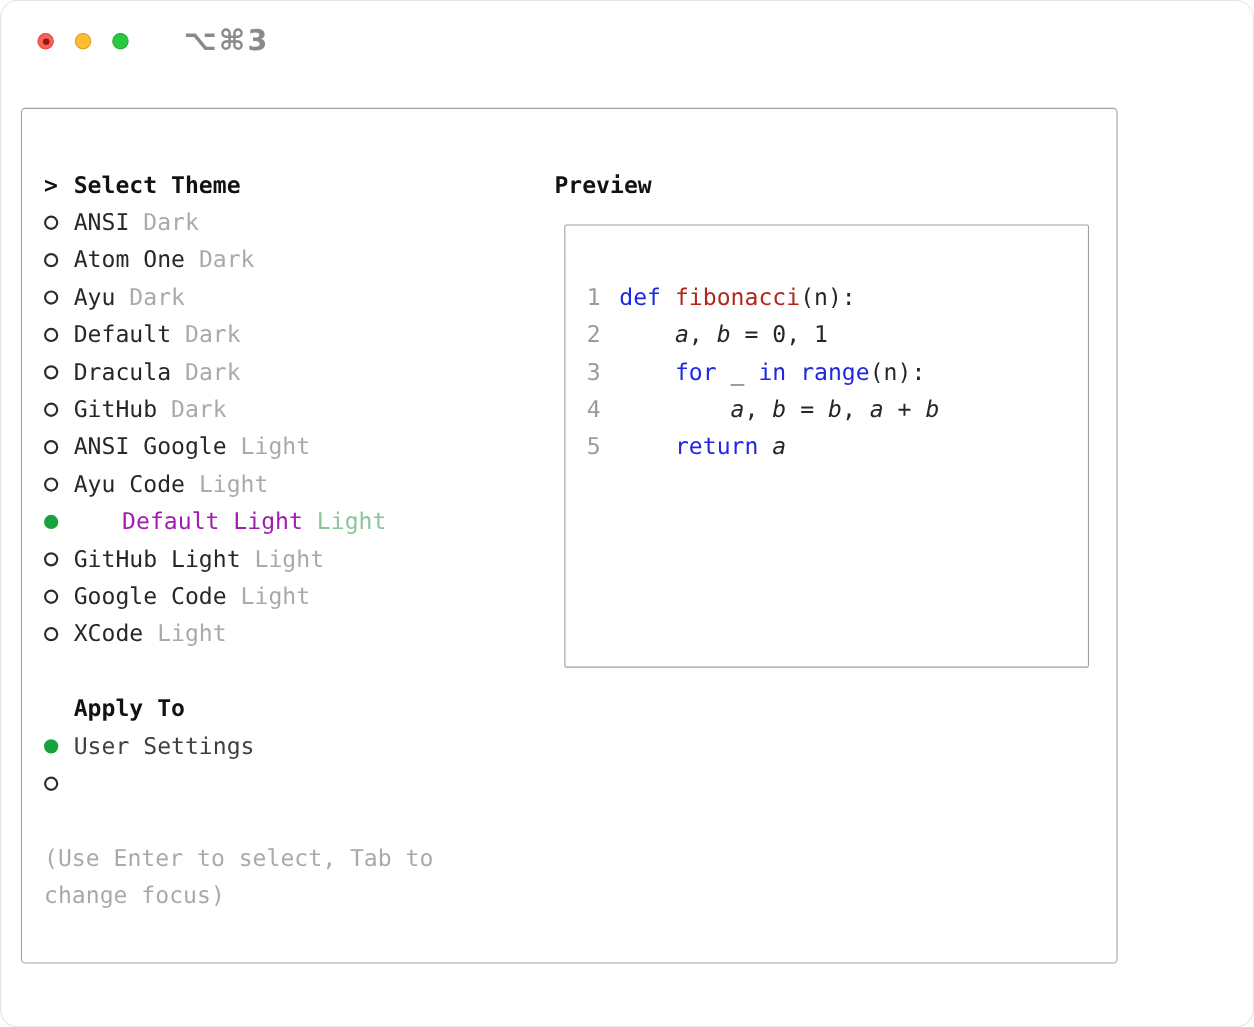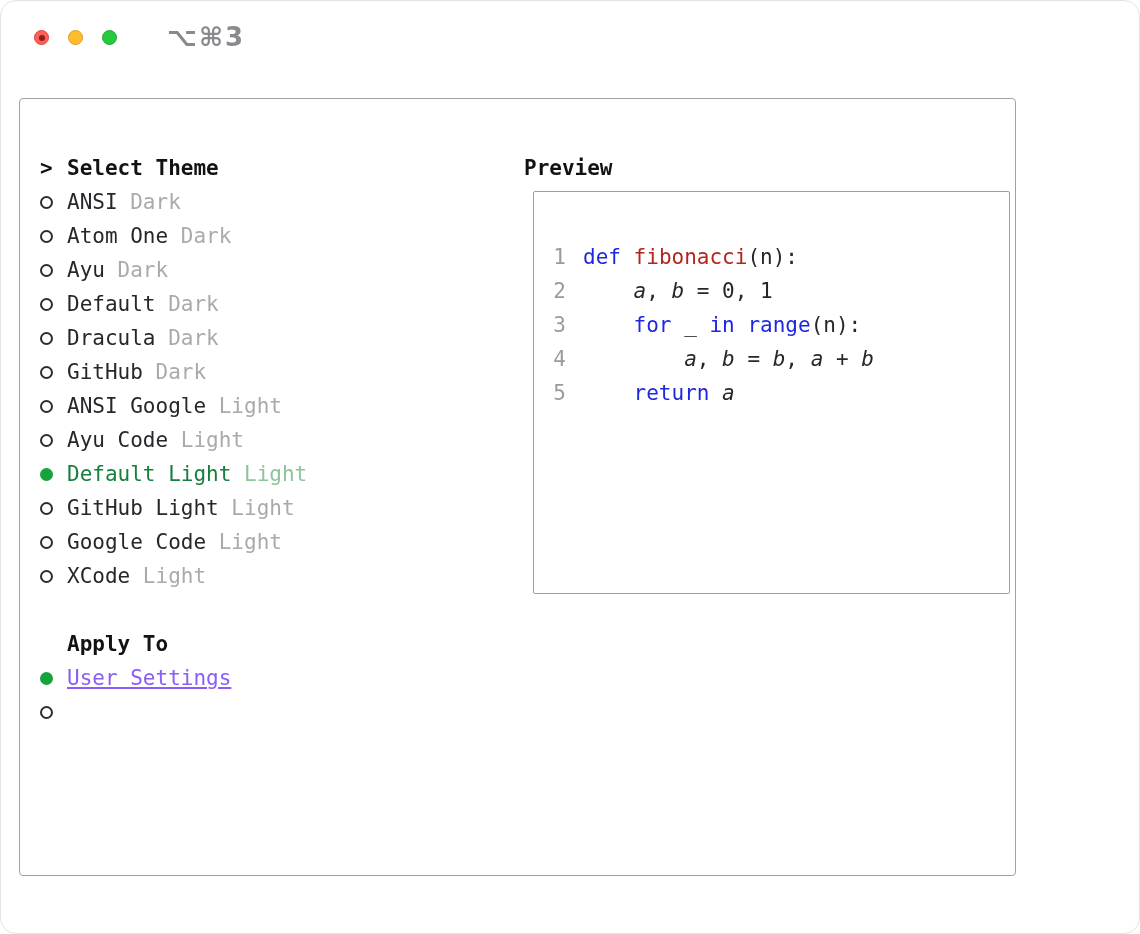--- a/index.html
+++ b/index.html
@@ -46,34 +46,34 @@
   .marker { width: 27px; display: inline-flex; align-items: center; }
   .prompt-char { font-weight: bold; color: #111214; font-size: 21px; }
   .circle {
     width: 13px; height: 13px; border-radius: 50%;
     border: 2px solid #2b2d30; display: inline-block;
   }
   .circle.filled { background: #18a23c; border-color: #18a23c; }
   .section-title { font-weight: bold; color: #111214; }
   .theme-row .name { color: #26272b; }
   .theme-row .variant { color: #a8aaad; }
-  .theme-row.selected .name { color: #15803d; }
+  .theme-row.selected .name { color: #a21caf; margin-left: 44px; }
   .theme-row.selected .variant { color: #8cc59b; }
   .apply-row .name { color: #26272b; }
-  .apply-row.selected .name { color: #8b5cf6; text-decoration: underline; }
+  .apply-row.selected .name { color: #404040; }
   .apply-title { margin-top: 34px; text-align: center; }
   .hint {
     margin-top: 34px; max-width: 400px;
     color: #a8aaad; font-size: 21px; line-height: 34px;
   }
   
-  .right-col { position: absolute; left: 504px; top: 52px; }
+  .right-col { position: absolute; left: 484px; top: 52px; }
   .preview-title { height: 34px; line-height: 34px; font-weight: bold; font-size: 21px; color: #111214; }
   .preview-box {
-    margin-top: 6px; margin-left: 9px;
+    margin-top: 19px; margin-left: 9px;
     width: 477px; height: 403px;
     border: 1.5px solid #9aa0a6; border-radius: 2px;
     padding: 48px 0 0 18px;
     background: #ffffff;
   }
   .cline { height: 34px; line-height: 34px; white-space: pre; font-size: 21px; color: #26272b; }
   .num { display: inline-block; width: 14px; text-align: right; color: #9b9b9b; margin-right: 17px; }
   .tok-kw  { color: #1f27df; }
   .tok-fn  { color: #b2261c; }
   .tok-var { font-style: italic; }
@@ -207,20 +207,21 @@
             </span>
             <span class="name">User Settings</span>
           </div>
           <div class="row apply-row">
             <span class="marker">
               <span class="circle"></span>
             </span>
           </div>
         </div>
 
+      <div class="hint">(Use Enter to select, Tab to change focus)</div>
     </div>
 
     <div class="right-col">
       <div class="preview-title">Preview</div>
       <div class="preview-box">
         <div id="code-lines">
             <div class="cline"><span class="num">1</span><span class="tok-kw">def</span><span> </span><span class="tok-fn">fibonacci</span><span>(n):</span></div>
             <div class="cline"><span class="num">2</span><span>    </span><span class="tok-var">a</span><span>, </span><span class="tok-var">b</span><span> = 0, 1</span></div>
             <div class="cline"><span class="num">3</span><span>    </span><span class="tok-kw">for</span><span> _ </span><span class="tok-kw">in</span><span> </span><span class="tok-kw">range</span><span>(n):</span></div>
             <div class="cline"><span class="num">4</span><span>        </span><span class="tok-var">a</span><span>, </span><span class="tok-var">b</span><span> = </span><span class="tok-var">b</span><span>, </span><span class="tok-var">a</span><span> + </span><span class="tok-var">b</span></div>

